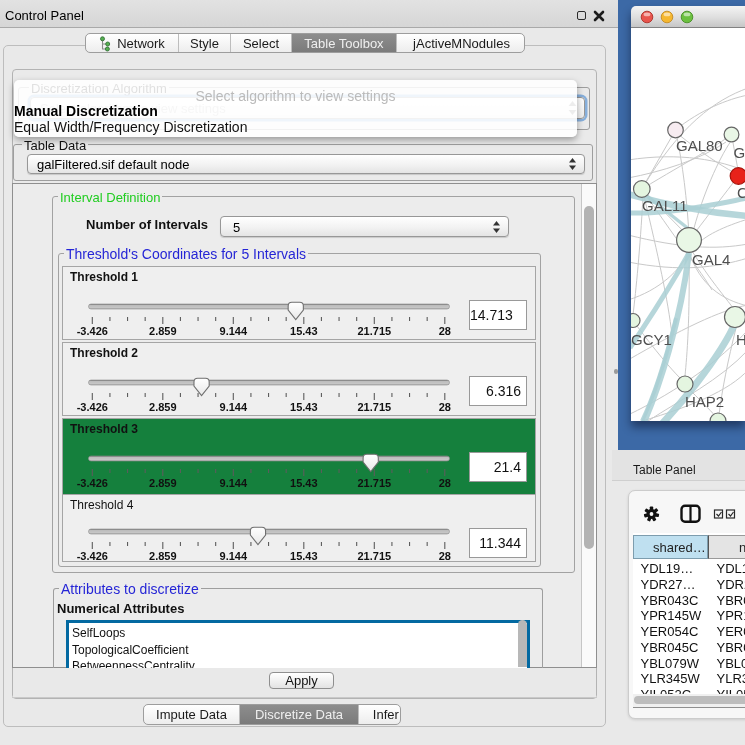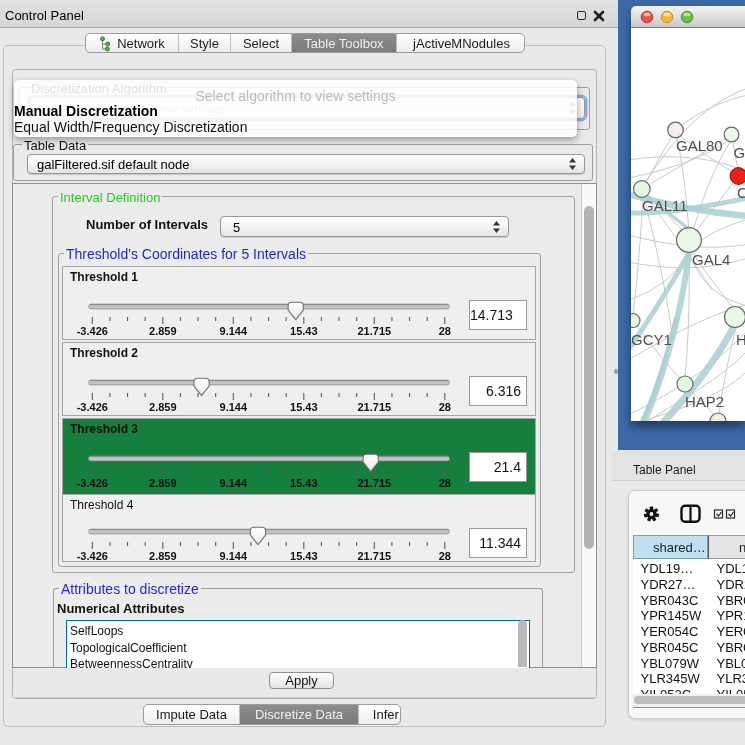--- a/index.html
+++ b/index.html
@@ -225,21 +225,21 @@
     <div class="abs" style="left:311.3px;top:55px;transform:translateX(-50%);font-size:11px;font-weight:bold;color:#111">21.715</div>
     <div class="abs" style="left:381.8px;top:55px;transform:translateX(-50%);font-size:11px;font-weight:bold;color:#111">28</div>
     <div class="abs" style="left:406px;top:33px;width:58px;height:30px;background:#fff;border:1px solid #999;font-size:14px;text-align:right;line-height:29px;padding-right:5px">11.344</div>
   </div>
 <div id="sliders"></div>
 
 <div class="grp" style="left:53px;top:588px;width:490px;height:88px;border-bottom:none;border-radius:3px 3px 0 0">
   <div class="ttl" style="left:5px;color:#2525d6;font-size:14px;top:-7.5px">Attributes to discretize</div>
 </div>
 <div class="abs" style="left:57px;top:601px;font-size:13px;font-weight:bold">Numerical Attributes</div>
-<div class="abs" style="left:66px;top:620px;width:464px;height:53px;background:#fff;border:1px solid #0369a1;overflow:hidden">
+<div class="abs" style="left:66px;top:620px;width:464px;height:53px;background:#fff;border:3px solid #0369a1;overflow:hidden">
   <div style="font-size:12px;padding:2px 0 0 3px;line-height:16.5px">SelfLoops<br>TopologicalCoefficient<br>BetweennessCentrality</div>
 </div>
 <div class="abs" style="left:517.5px;top:620px;width:9.5px;height:47px;background:#b8b8b8;border-radius:5px 5px 0 0"></div>
 
 <div class="abs" style="left:13px;top:668px;width:583px;height:29px;background:#e9e9e9"></div>
 
 <div class="abs" style="left:269px;top:672px;width:65px;height:17px;border:1px solid #8f8f8f;border-radius:4px;background:linear-gradient(#ffffff,#e3e3e3);font-size:13px;display:flex;align-items:center;justify-content:center">Apply</div>
 
 <div class="abs" style="left:12px;top:697px;width:585px;height:0;border-top:1px solid #c9c9c9"></div>
 

